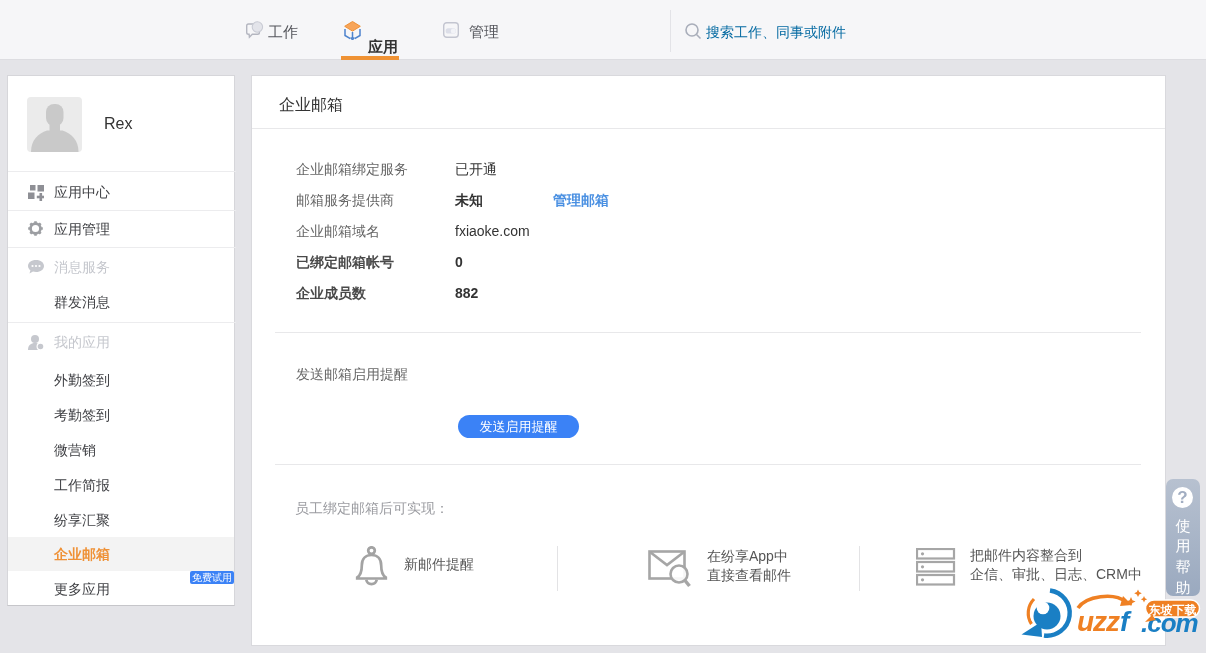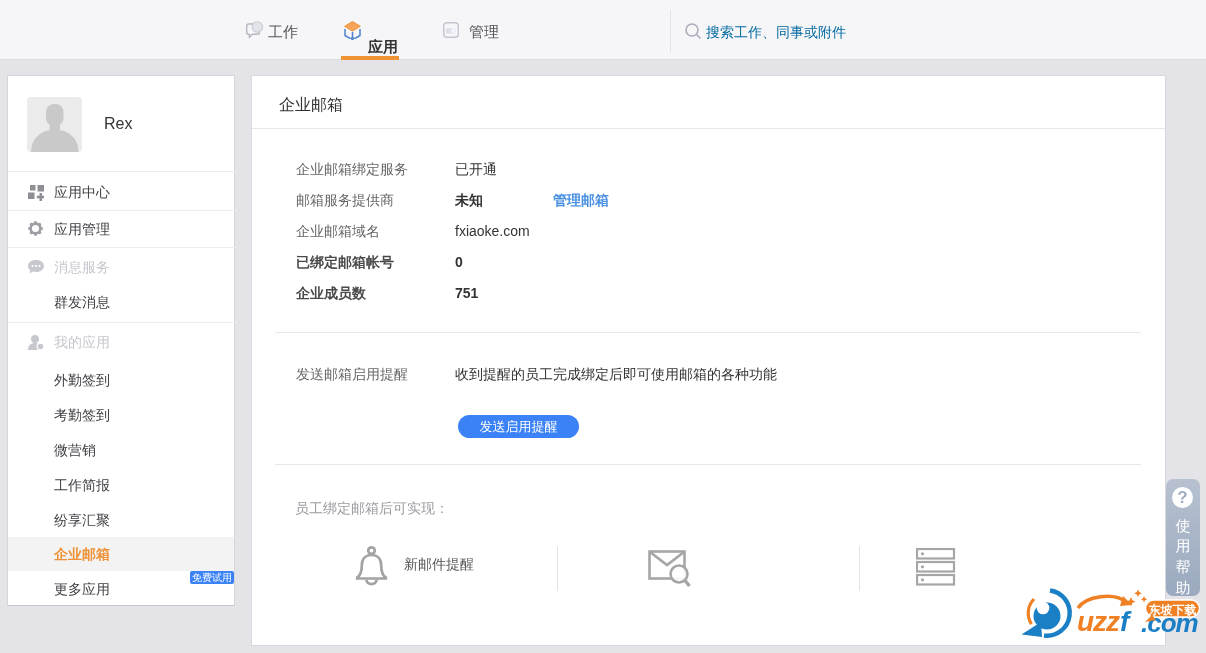--- a/index.html
+++ b/index.html
@@ -143,26 +143,25 @@
   <div class="lbl" style="top:85px">企业邮箱绑定服务</div>
   <div class="val" style="top:85px">已开通</div>
   <div class="lbl" style="top:116px">邮箱服务提供商</div>
   <div class="valb" style="top:116px">未知</div>
   <div id="link">管理邮箱</div>
   <div class="lbl" style="top:147px">企业邮箱域名</div>
   <div class="val" style="top:147px">fxiaoke.com</div>
   <div class="lblb" style="top:178px">已绑定邮箱帐号</div>
   <div class="valb" style="top:178px">0</div>
   <div class="lblb" style="top:209px">企业成员数</div>
-  <div class="valb" style="top:209px">751</div>
+  <div class="valb" style="top:209px">882</div>
 
   <div class="hr" style="left:23px;top:256px;width:866px"></div>
 
   <div class="lbl" style="top:290px">发送邮箱启用提醒</div>
-  <div class="val" style="top:290px">收到提醒的员工完成绑定后即可使用邮箱的各种功能</div>
   <div id="btn">发送启用提醒</div>
 
   <div class="hr" style="left:23px;top:388px;width:866px"></div>
 
   <div id="gray1">员工绑定邮箱后可实现：</div>
 
   <svg class="abs" style="left:103px;top:470px" width="33" height="42" viewBox="0 0 33 42">
     <g stroke="#a3a3a3" stroke-width="2.7" fill="none">
       <circle cx="16.5" cy="4.6" r="3.3"></circle>
       <path d="M2.2 32.5 L2.2 31.5 C4.8 29.8 6.8 26.5 6.8 19.5 C6.8 12.5 10.8 9 16.5 9 C22.2 9 26.2 12.5 26.2 19.5 C26.2 26.5 28.2 29.8 30.8 31.5 L30.8 32.5 Z"></path>
@@ -171,32 +170,34 @@
   </svg>
   <div class="ft" style="left:152px;top:479px">新邮件提醒</div>
   <div class="vsep" style="left:305px"></div>
 
   <svg class="abs" style="left:396px;top:474px" width="44" height="41" viewBox="0 0 44 41">
     <rect x="1.5" y="1.5" width="35" height="27" fill="none" stroke="#a6a6a6" stroke-width="2.6"></rect>
     <path d="M2 2 L19 15 L36 2" fill="none" stroke="#a6a6a6" stroke-width="2.6"></path>
     <circle cx="31" cy="24" r="8.5" fill="#fff" fill-opacity="0.9" stroke="#a6a6a6" stroke-width="2.6"></circle>
     <line x1="37" y1="30.5" x2="41.5" y2="36" stroke="#a6a6a6" stroke-width="3.5"></line>
   </svg>
+  <div class="ft" style="left:455px;top:471px">在纷享App中<br>直接查看邮件</div>
   <div class="vsep" style="left:607px"></div>
 
   <svg class="abs" style="left:664px;top:472px" width="40" height="38" viewBox="0 0 40 38">
     <g fill="none" stroke="#a6a6a6" stroke-width="2.2">
       <rect x="1" y="1" width="37" height="9.5"></rect>
       <rect x="1" y="14" width="37" height="9.5"></rect>
       <rect x="1" y="27" width="37" height="9.5"></rect>
     </g>
     <circle cx="6.5" cy="5.8" r="1.6" fill="#a6a6a6"></circle>
     <circle cx="6.5" cy="18.8" r="1.6" fill="#a6a6a6"></circle>
     <circle cx="6.5" cy="31.8" r="1.6" fill="#a6a6a6"></circle>
   </svg>
+  <div class="ft" style="left:718px;top:470px">把邮件内容整合到<br>企信、审批、日志、CRM中</div>
 </div>
 
 <div id="help">
   <div class="q">?</div>
   <div class="c" style="top:38px">使</div>
   <div class="c" style="top:58px">用</div>
   <div class="c" style="top:79px">帮</div>
   <div class="c" style="top:100px">助</div>
 </div>
 

